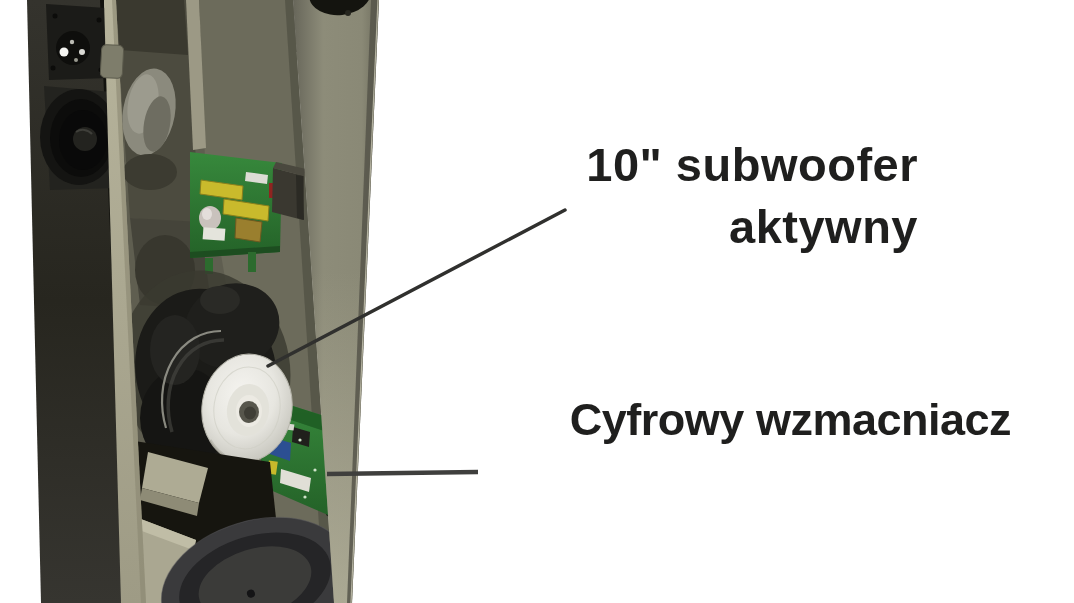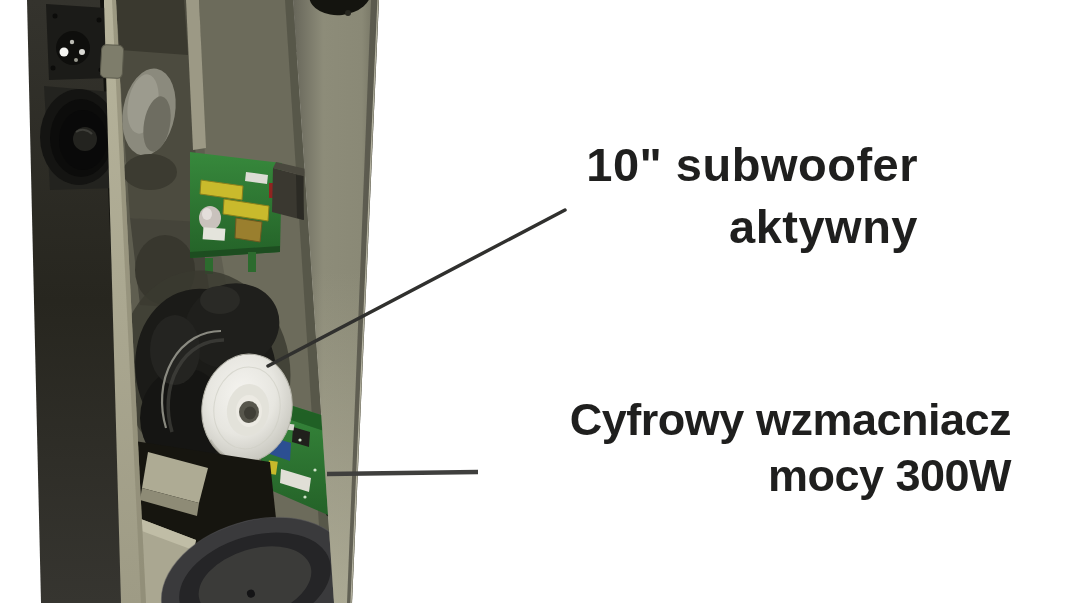--- a/index.html
+++ b/index.html
@@ -182,16 +182,15 @@
   <line x1="478" y1="472" x2="327" y2="474" stroke="#3f3f3d" stroke-width="4.5" stroke-linecap="butt"></line>
 </svg>
 
   <div class="label label-sub">
     <div>10" subwoofer</div>
     <div>aktywny</div>
   </div>
 
   <div class="label label-amp">
     <div>Cyfrowy wzmacniacz</div>
-    <div>mocy 300W</div>
   </div>
 
 </div>
 
 </body></html>

